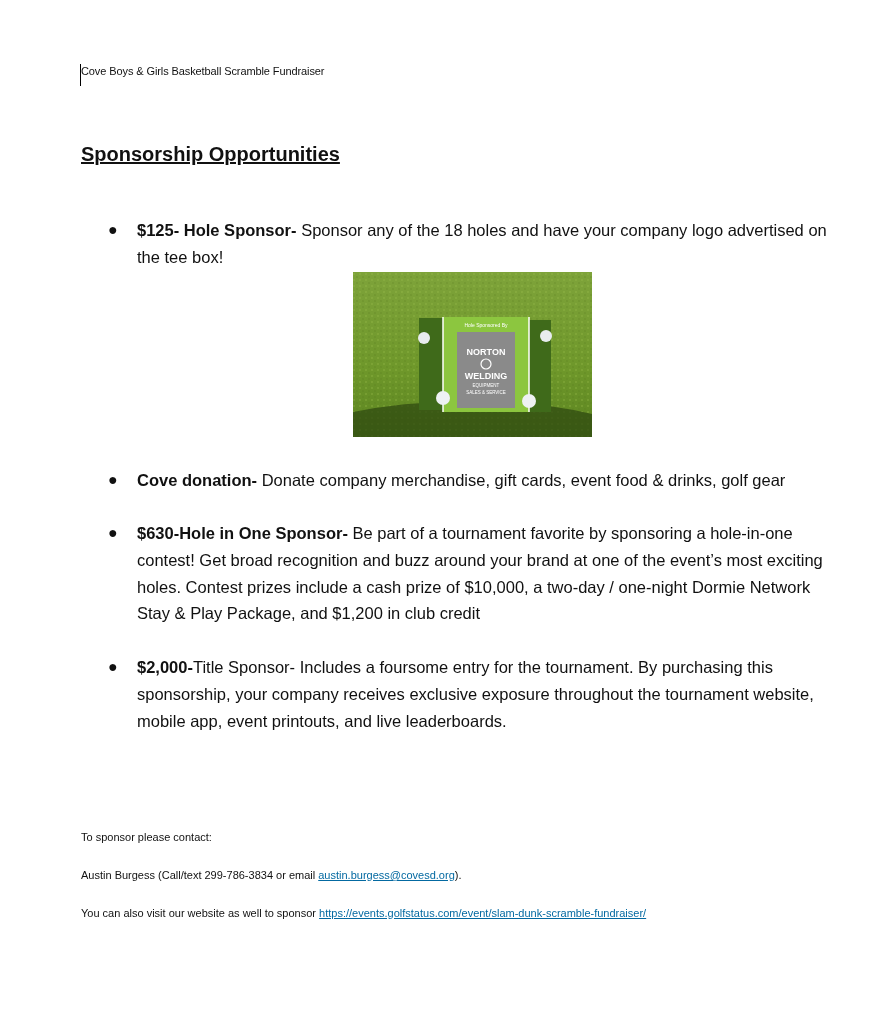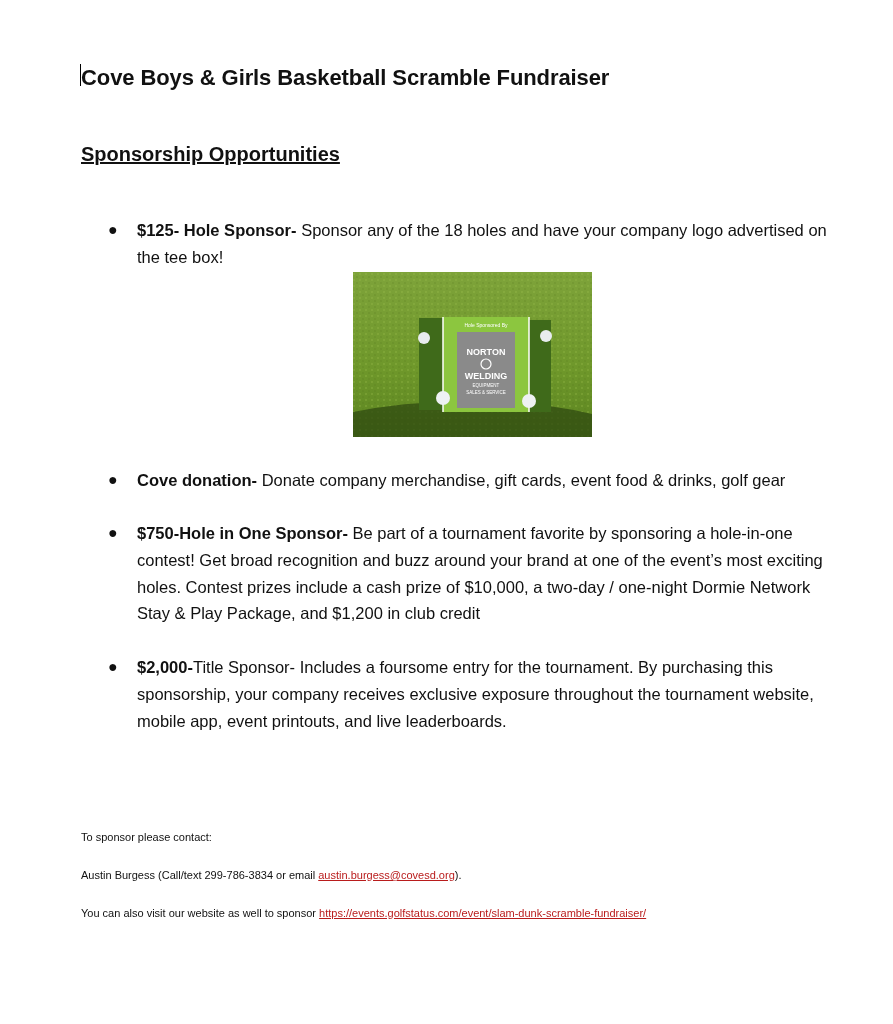--- a/index.html
+++ b/index.html
@@ -3,32 +3,32 @@
   <meta charset="utf-8">
   <style>
     html, body { margin: 0; padding: 0; background: #ffffff; }
     body {
       width: 893px; height: 1024px; position: relative; overflow: hidden;
       font-family: "Liberation Sans", "DejaVu Sans", sans-serif;
       color: #111111; font-size: 16.5px;
     }
     .page { position: absolute; left: 0; top: 0; width: 893px; height: 1024px; }
     .caret { position: absolute; left: 80px; top: 64px; width: 1px; height: 22px; background: #000; }
-    .title { position: absolute; left: 81px; top: 65px; font-weight: bold; font-size: 22px; letter-spacing: -0.1px; }
+    .title { position: absolute; left: 81px; top: 65px; font-weight: normal; font-size: 11px; letter-spacing: -0.1px; }
     .subtitle { position: absolute; left: 81px; top: 143px; font-weight: bold; text-decoration: underline; font-size: 20px; }
     .bullet-item { position: absolute; left: 137px; width: 690px; line-height: 26.8px; font-size: 16.5px; }
     .bullet-dot { position: absolute; left: 108px; font-size: 16px; line-height: 26.8px; }
     .b { font-weight: bold; }
     .photo {
       position: absolute; left: 353px; top: 272px; width: 239px; height: 165px;
       overflow: hidden; background: #6f9a2b;
     }
     .photo svg { display: block; }
     .contact { position: absolute; left: 81px; font-size: 11px; line-height: 27px; width: 720px; }
-    a.link { color: #b91c1c; text-decoration: underline; }
+    a.link { color: #0369a1; text-decoration: underline; }
   </style>
 </head>
 <body>
 
 <div class="page">
   <div class="caret"></div>
   <div class="title">Cove Boys &amp; Girls Basketball Scramble Fundraiser</div>
   <div class="subtitle">Sponsorship Opportunities</div>
 
   <div class="bullet-dot" style="top:217px;">●</div>
@@ -76,21 +76,21 @@
     </svg>
   </div>
 
   <div class="bullet-dot" style="top:467px;">●</div>
   <div class="bullet-item" style="top:467px;">
     <span class="b">Cove donation-</span><span> Donate company merchandise, gift cards, event food &amp; drinks, golf gear</span>
   </div>
 
   <div class="bullet-dot" style="top:520px;">●</div>
   <div class="bullet-item" style="top:520px;">
-    <span class="b">$750-Hole in One Sponsor-</span><span> Be part of a tournament favorite by sponsoring a hole-in-one contest! Get broad recognition and buzz around your brand at one of the event’s most exciting holes. Contest prizes include a cash prize of $10,000, a two-day / one-night Dormie Network Stay &amp; Play Package, and $1,200 in club credit</span>
+    <span class="b">$630-Hole in One Sponsor-</span><span> Be part of a tournament favorite by sponsoring a hole-in-one contest! Get broad recognition and buzz around your brand at one of the event’s most exciting holes. Contest prizes include a cash prize of $10,000, a two-day / one-night Dormie Network Stay &amp; Play Package, and $1,200 in club credit</span>
   </div>
 
   <div class="bullet-dot" style="top:654px;">●</div>
   <div class="bullet-item" style="top:654px;">
     <span class="b">$2,000-</span><span>Title Sponsor- Includes a foursome entry for the tournament. By purchasing this sponsorship, your company receives exclusive exposure throughout the tournament website, mobile app, event printouts, and live leaderboards.</span>
   </div>
 
   <div class="contact" style="top:824px;">To sponsor please contact:</div>
   <div class="contact" style="top:862px;">
     <span>Austin Burgess (Call/text 299-786-3834 or email </span><a class="link" href="#">austin.burgess@covesd.org</a><span>).</span>

